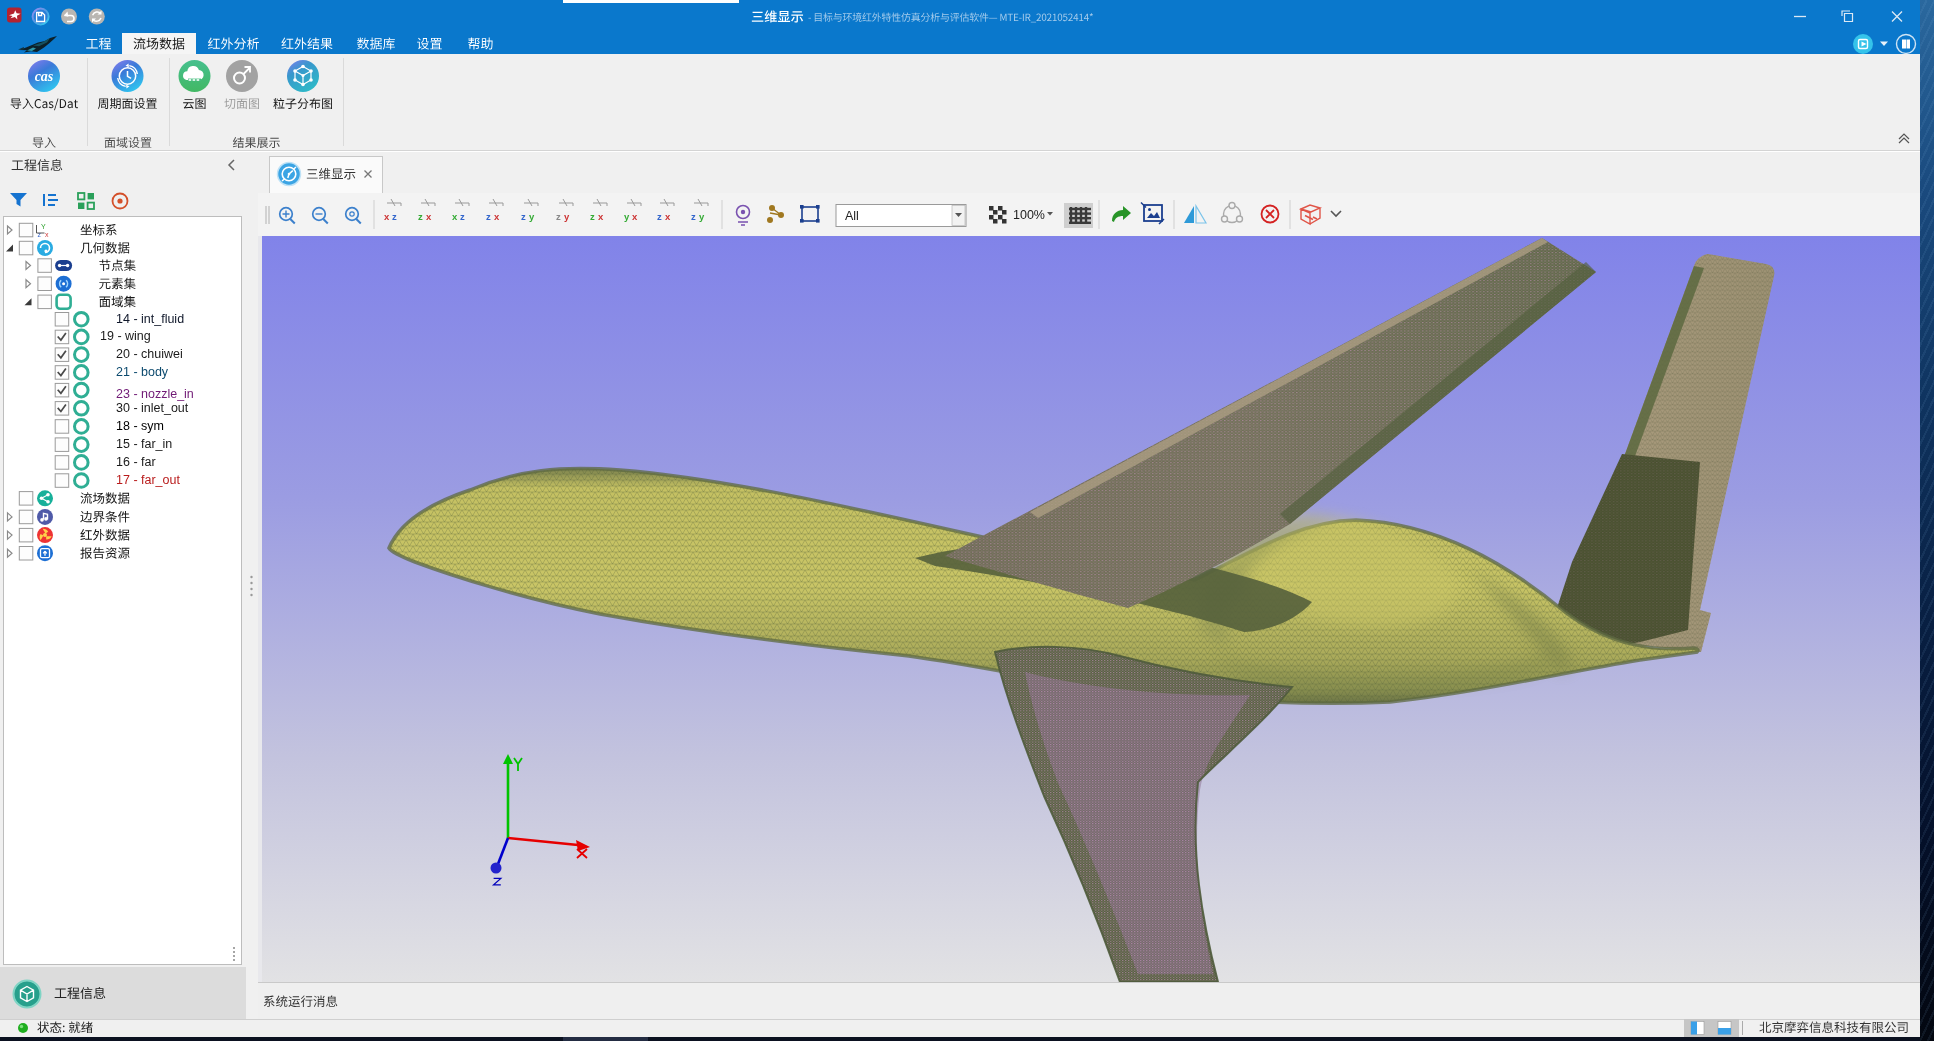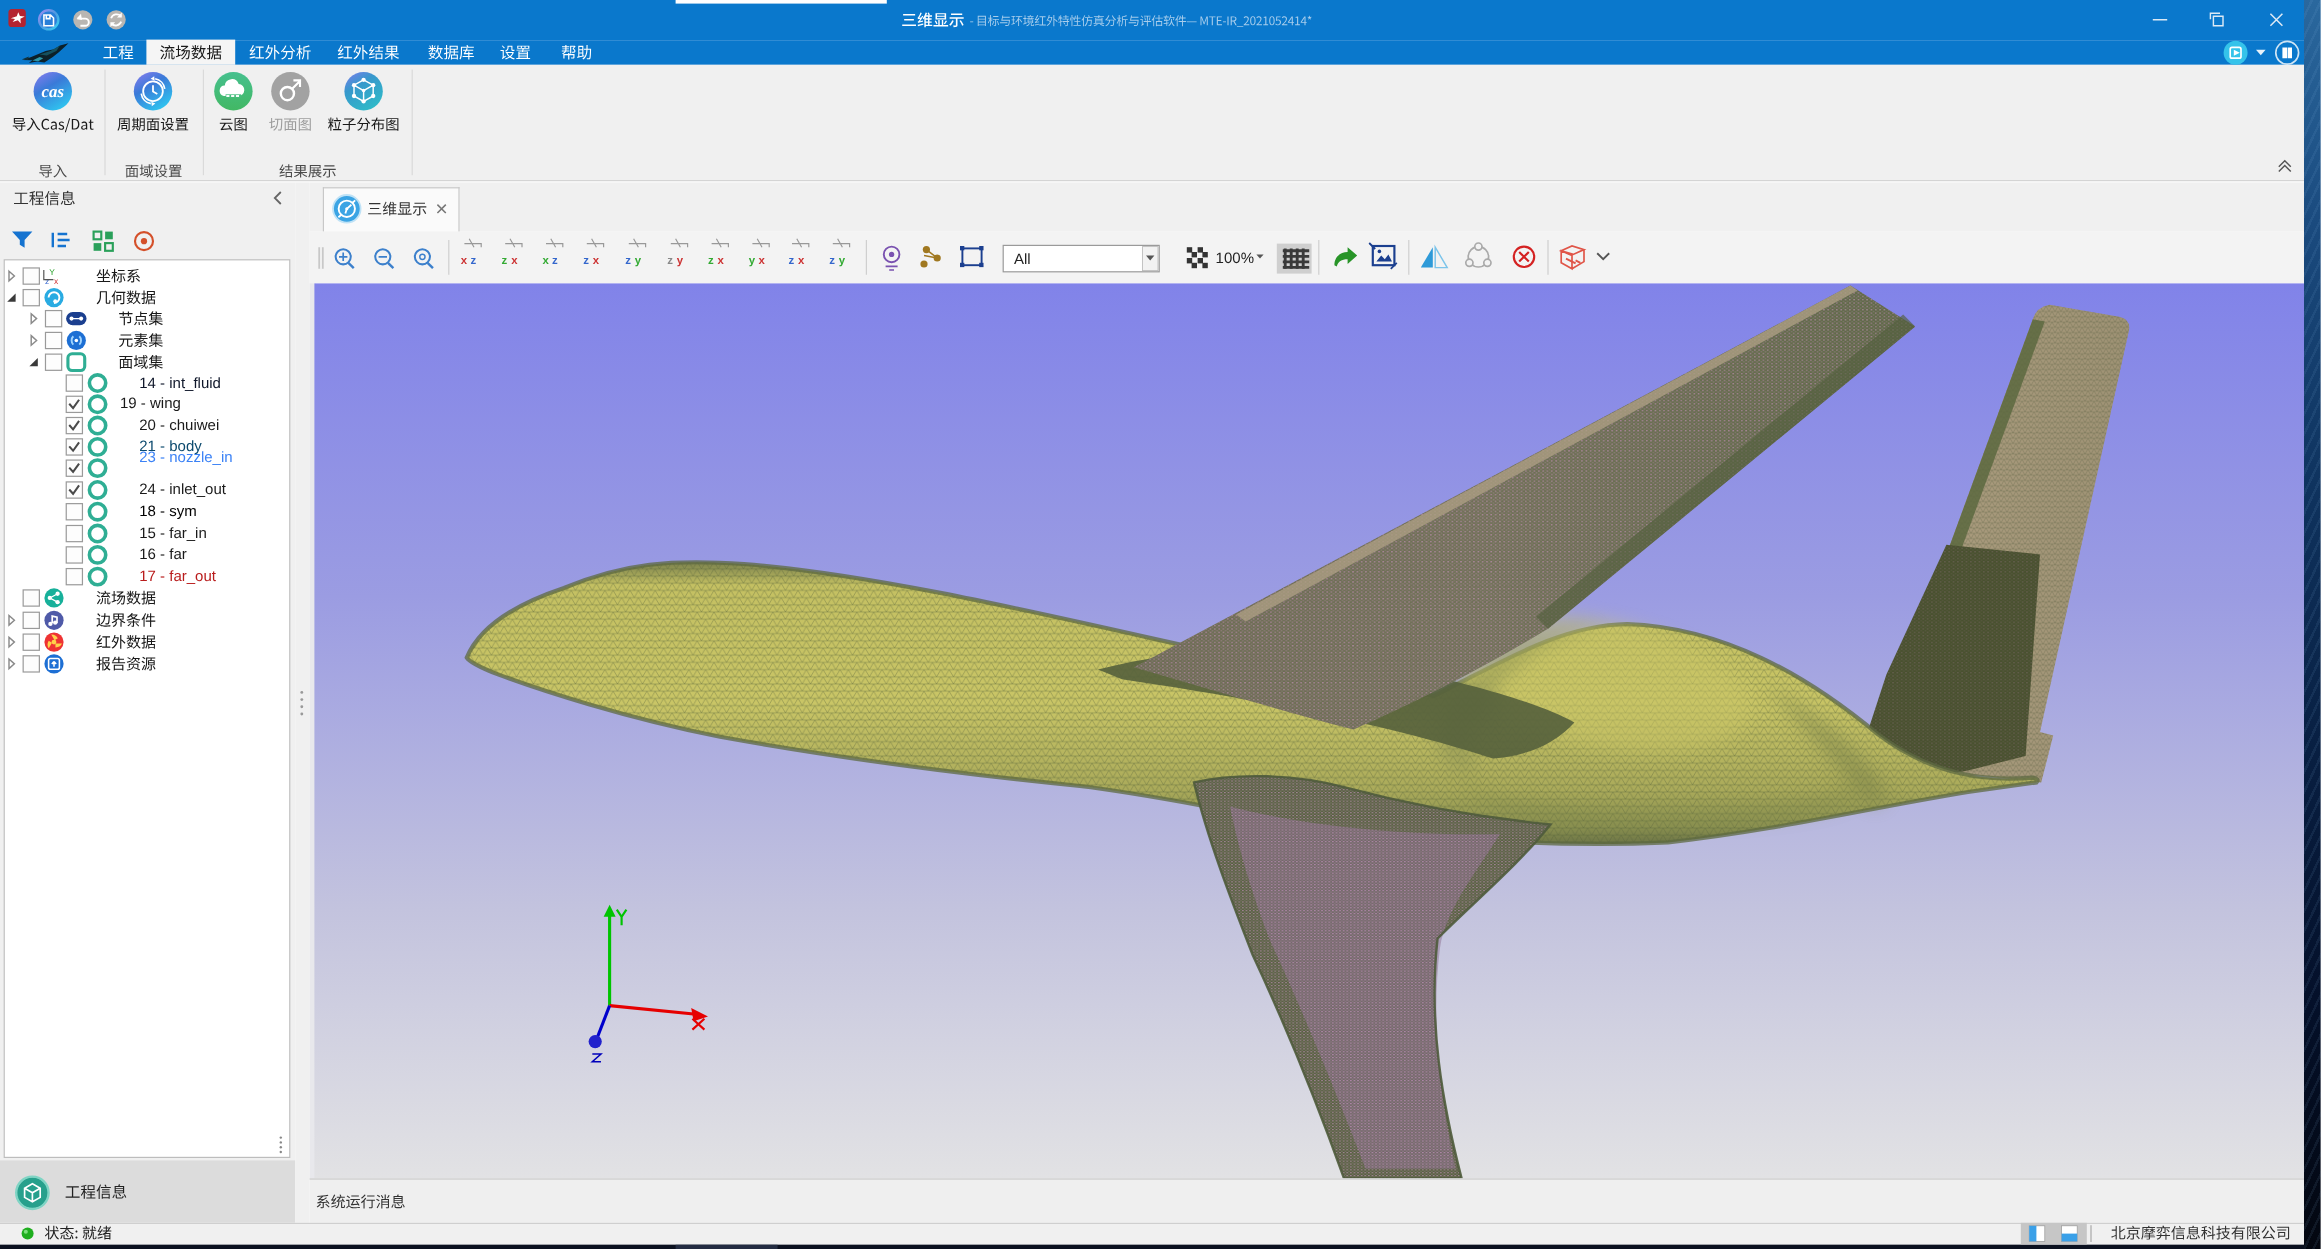--- a/index.html
+++ b/index.html
@@ -228,22 +228,22 @@
 <rect x="70" y="12.6" width="6.4" height="6.4" fill="#2aa05a"></rect>
 <rect x="79.6" y="12.6" width="6.4" height="6.4" fill="none" stroke="#2aa05a" stroke-width="1.8"></rect>
 <circle cx="112" cy="11" r="7.5" fill="none" stroke="#d4502a" stroke-width="1.8"></circle>
 <circle cx="112" cy="11" r="2.6" fill="#d4502a"></circle>
 </svg>
     <div style="position:absolute;left:3px;top:216px;width:239px;height:749px;background:#ffffff;border:1px solid #bdbdbd"></div>
     <div style="position:absolute;left:116.0px;top:311.7px;font:12.5px 'Liberation Sans',sans-serif;color:#0f172a;white-space:pre">14 - int_fluid</div>
     <div style="position:absolute;left:100px;top:329.4px;font:12.5px 'Liberation Sans',sans-serif;color:#1a1a1a;white-space:pre">19 - wing</div>
     <div style="position:absolute;left:116.0px;top:347.1px;font:12.5px 'Liberation Sans',sans-serif;color:#1a1a1a;white-space:pre">20 - chuiwei</div>
     <div style="position:absolute;left:116.0px;top:364.9px;font:12.5px 'Liberation Sans',sans-serif;color:#0c4a6e;white-space:pre">21 - body</div>
-    <div style="position:absolute;left:116.0px;top:374px;font:12.5px 'Liberation Sans',sans-serif;color:#3b82f6;white-space:pre">23 - nozzle_in</div>
-    <div style="position:absolute;left:116.0px;top:400.8px;font:12.5px 'Liberation Sans',sans-serif;color:#1a1a1a;white-space:pre">24 - inlet_out</div>
+    <div style="position:absolute;left:116.0px;top:387px;font:12.5px 'Liberation Sans',sans-serif;color:#701a75;white-space:pre">23 - nozzle_in</div>
+    <div style="position:absolute;left:116.0px;top:400.8px;font:12.5px 'Liberation Sans',sans-serif;color:#1a1a1a;white-space:pre">30 - inlet_out</div>
     <div style="position:absolute;left:116.0px;top:418.9px;font:12.5px 'Liberation Sans',sans-serif;color:#000000;white-space:pre">18 - sym</div>
     <div style="position:absolute;left:116.0px;top:437.1px;font:12.5px 'Liberation Sans',sans-serif;color:#1a1a1a;white-space:pre">15 - far_in</div>
     <div style="position:absolute;left:116.0px;top:454.9px;font:12.5px 'Liberation Sans',sans-serif;color:#1a1a1a;white-space:pre">16 - far</div>
     <div style="position:absolute;left:116.0px;top:473.0px;font:12.5px 'Liberation Sans',sans-serif;color:#b91c1c;white-space:pre">17 - far_out</div>
     <svg style="position:absolute;left:3px;top:216px" width="239" height="749" viewBox="3 216 239 749">
       <path d="M7.5 226.0 l4.5 4 -4.5 4z" fill="none" stroke="#8a8a8a" stroke-width="1.2"></path>
       <rect x="19.3" y="223.3" width="13.5" height="13.5" fill="#fdfdfd" stroke="#9a9a9a"></rect>
       <rect x="37.500000" y="223.500000" width="15" height="13" fill="none"></rect>
       <text x="41.000000" y="229.000000" font-size="7" fill="#2aa02a" font-family="Liberation Sans">Y</text>
       <text x="37.500000" y="236.500000" font-size="7" fill="#3a6ad0" font-family="Liberation Sans">z</text>

